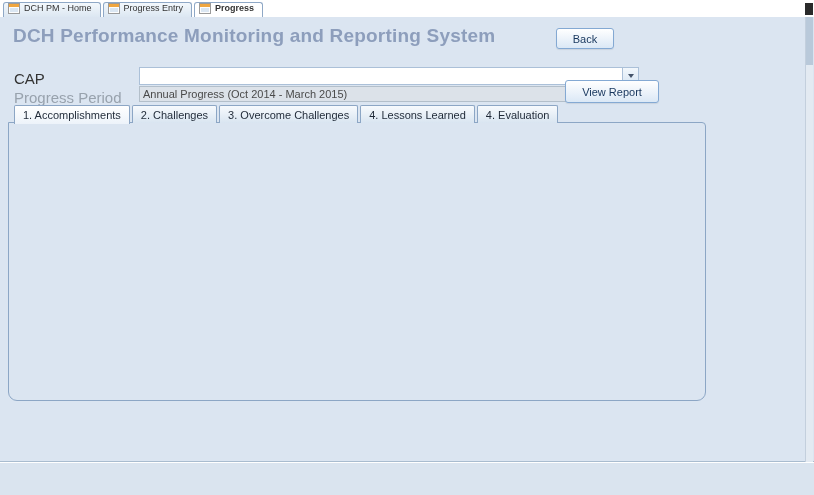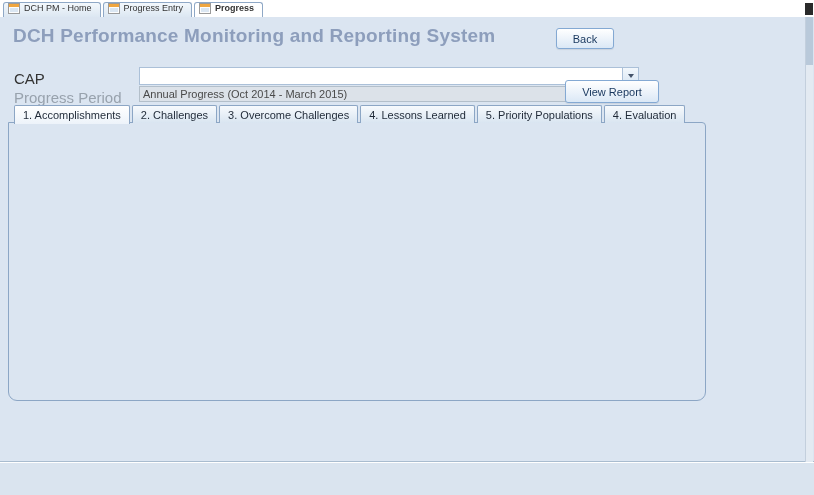--- a/index.html
+++ b/index.html
@@ -126,21 +126,20 @@
     </span>
   </div>
 
   <button class="btn view-report-btn">View Report</button>
 
   <div class="tab-strip">
     <div class="tab active">1. Accomplishments</div>
     <div class="tab">2. Challenges</div>
     <div class="tab">3. Overcome Challenges</div>
     <div class="tab">4. Lessons Learned</div>
-    <div class="tab">5. Priority Populations</div>
     <div class="tab">4. Evaluation</div>
   </div>
 
   <div class="panel"></div>
 
   <div class="instruction">Please describe the accomplishments you would most like to highlight during the reporting period.</div>
   <div class="col-label list-label">Accomplishment</div>
   <div class="col-label describe-label">Describe Community-Based Participatory Action</div>
 
   <div class="listbox">

